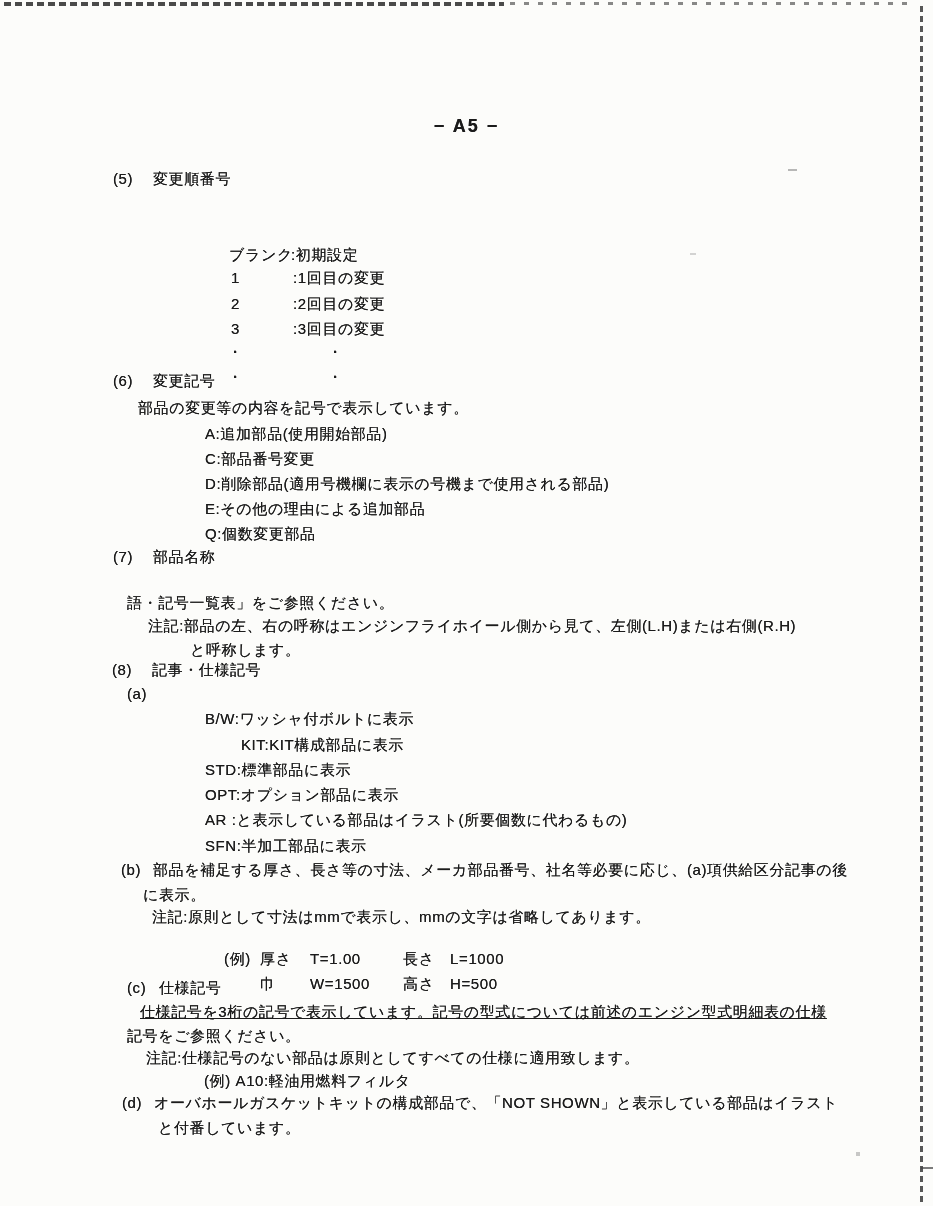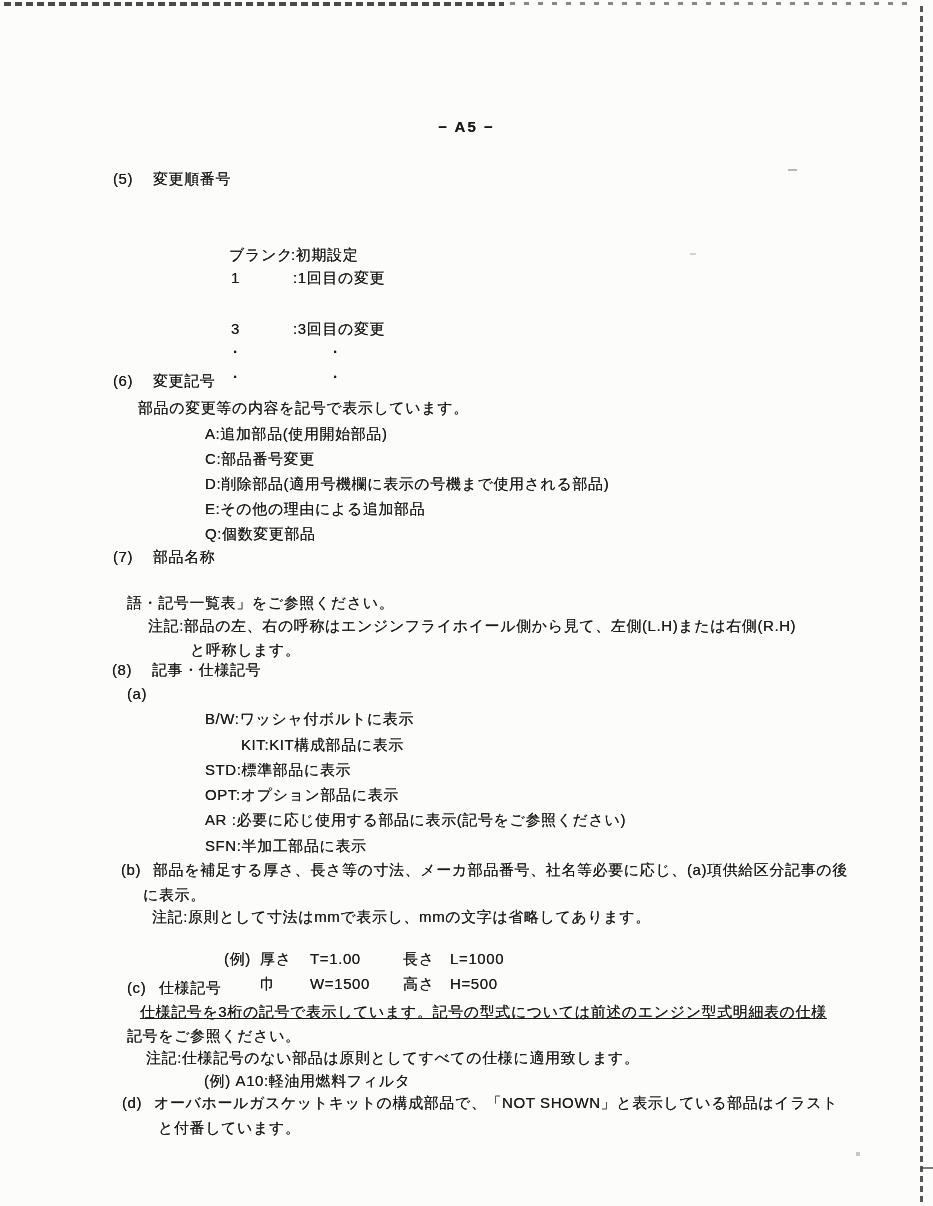--- a/index.html
+++ b/index.html
@@ -16,21 +16,21 @@
     font-size:15px;
     color:#1b1b1b;
     letter-spacing:0.6px;
     line-height:19px;
     white-space:pre;
     font-weight:500;
     text-shadow:0 0 0.4px #333;
   }
   .ln span{white-space:pre;}
   .hdr{
-    font-size:15px;letter-spacing:2px;font-weight:600;
+    font-size:18px;letter-spacing:2px;font-weight:600;
   }
   .sec-line{display:flex;}
   .sec-num{display:inline-block;min-width:30px;}
   .sec-gap{display:inline-block;width:10px;}
   .sub-num{display:inline-block;min-width:26px;}
   .sub-gap{display:inline-block;width:6px;}
   .sym{display:inline-block;width:62px;}
   .dotdesc{display:inline-block;padding-left:38px;}
   
   .exlabel{display:inline-block;width:36px;}
@@ -77,20 +77,23 @@
 
   <div class="ln sec-line" style="top:169px;left:113px;">
     <span class="sec-num">(5)</span><span class="sec-gap"></span><span>変更順番号</span>
   </div>
   <div class="ln" style="top:226px;left:210px;">
     <span class="sym">ブランク</span><span>:初期設定</span>
   </div>
   <div class="ln" style="top:249px;left:212px;">
     <span class="sym">1</span><span>:1回目の変更</span>
   </div>
+  <div class="ln" style="top:275px;left:212px;">
+    <span class="sym">2</span><span>:2回目の変更</span>
+  </div>
   <div class="ln" style="top:300px;left:212px;">
     <span class="sym">3</span><span>:3回目の変更</span>
   </div>
   <div class="ln" style="top:323px;left:214px;font-weight:700;">
     <span class="sym">·</span><span class="dotdesc">·</span>
   </div>
   <div class="ln" style="top:348px;left:214px;font-weight:700;">
     <span class="sym">·</span><span class="dotdesc">·</span>
   </div>
 
@@ -115,21 +118,21 @@
     <span class="sec-num">(8)</span><span class="sec-gap"></span><span>記事・仕様記号</span>
   </div>
 
   <div class="ln sec-line" style="top:684px;left:127px;">
     <span class="sub-num">(a)</span><span class="sub-gap"></span>
   </div>
   <div class="ln" style="top:709px;left:205px;">B/W:ワッシャ付ボルトに表示</div>
   <div class="ln" style="top:735px;left:205px;margin-left:36px;">KIT:KIT構成部品に表示</div>
   <div class="ln" style="top:760px;left:205px;">STD:標準部品に表示</div>
   <div class="ln" style="top:785px;left:205px;">OPT:オプション部品に表示</div>
-  <div class="ln" style="top:810px;left:205px;">AR :必要に応じ使用する部品に表示(記号をご参照ください)</div>
+  <div class="ln" style="top:810px;left:205px;">AR :と表示している部品はイラスト(所要個数に代わるもの)</div>
   <div class="ln" style="top:836px;left:205px;">SFN:半加工部品に表示</div>
 
   <div class="ln sec-line" style="top:860px;left:121px;">
     <span class="sub-num">(b)</span><span class="sub-gap"></span><span>部品を補足する厚さ、長さ等の寸法、メーカ部品番号、社名等必要に応じ、(a)項供給区分記事の後</span>
   </div>
   <div class="ln" style="top:885px;left:143px;">に表示。</div>
   <div class="ln" style="top:907px;left:152px;">注記:原則として寸法はmmで表示し、mmの文字は省略してあります。</div>
   <div class="ln" style="top:930px;left:205px;">
     <span class="exlabel">(例)</span><span class="exk1">厚さ</span><span class="exv1">T=1.00</span><span class="exk2">長さ</span><span>L=1000</span>
   </div>

